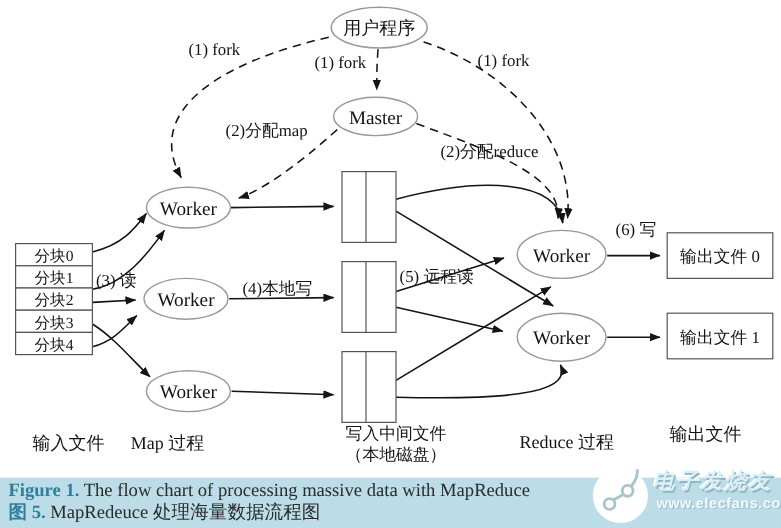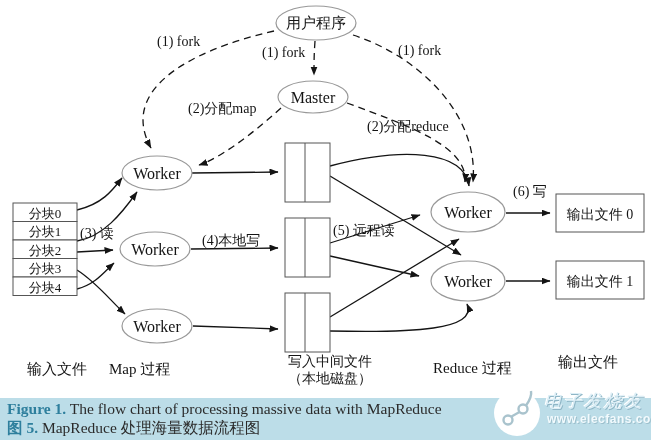--- a/index.html
+++ b/index.html
@@ -16,21 +16,21 @@
   .mid-label { font-size:14px; }
   .split-label { font-size:13px; }
   .out-label { font-size:14px; }
   .caption-bar { position:absolute; left:0; top:398px; width:651px; height:42px;
                  background:var(--caption-bg); padding:1px 16px 0 7px; box-sizing:border-box; }
   .cap-line { font-size:15.5px; line-height:19px; color:#2b2b2b; white-space:nowrap; }
   .cap-prefix { color:var(--accent); font-weight:bold; }
   .logo { position:absolute; left:492px; top:388px; width:159px; height:52px; }
   .logo-circle { position:absolute; left:2px; top:2px; width:46px; height:46px;
                  background:#ffffff; border-radius:50%; }
-  .logo-brand { position:absolute; left:52px; top:1px; font-size:18px; font-weight:normal;
+  .logo-brand { position:absolute; left:52px; top:1px; font-size:18px; font-weight:bold;
                 font-style:italic; letter-spacing:2px; color:#dceef6;
                 text-shadow:1px 1px 0 #8fb6c6, -1px -1px 0 #ffffff; white-space:nowrap; }
   .logo-url { position:absolute; left:55px; top:24px; font-size:12px; font-weight:bold;
               color:#f2fafd; letter-spacing:0.5px;
               text-shadow:1px 1px 0 #9dc0cd; white-space:nowrap;
               font-family:"Liberation Sans", sans-serif; }
 </style>
 </head>
 <body>
 
@@ -132,21 +132,21 @@
   <text class="phase-label" x="27" y="374">输入文件</text>
   <text class="phase-label" x="109" y="374">Map 过程</text>
   <text class="mid-label" x="330" y="366" text-anchor="middle">写入中间文件</text>
   <text class="mid-label" x="330" y="383" text-anchor="middle">（本地磁盘）</text>
   <text class="phase-label" x="433" y="373">Reduce 过程</text>
   <text class="phase-label" x="558" y="367">输出文件</text>
 </svg>
 
   <div class="caption-bar">
     <div class="cap-line"><span class="cap-prefix">Figure 1.</span><span> The flow chart of processing massive data with MapReduce</span></div>
-    <div class="cap-line"><span class="cap-prefix">图 5.</span><span> MapReduce 处理海量数据流程图</span></div>
+    <div class="cap-line"><span class="cap-prefix">图 5.</span><span> MapRedeuce 处理海量数据流程图</span></div>
   </div>
 
   <div class="logo">
     <div class="logo-circle">
       <svg width="46" height="46" viewBox="0 0 46 46">
         <g fill="none" stroke="#a9c3cd" stroke-width="2.4">
           <circle cx="14" cy="30" r="4.5"></circle>
           <circle cx="29" cy="19" r="4.5"></circle>
           <path d="M17.5,26.5 L25.5,22"></path>
           <path d="M32,15.5 C36,10 38,6 37,1"></path>

